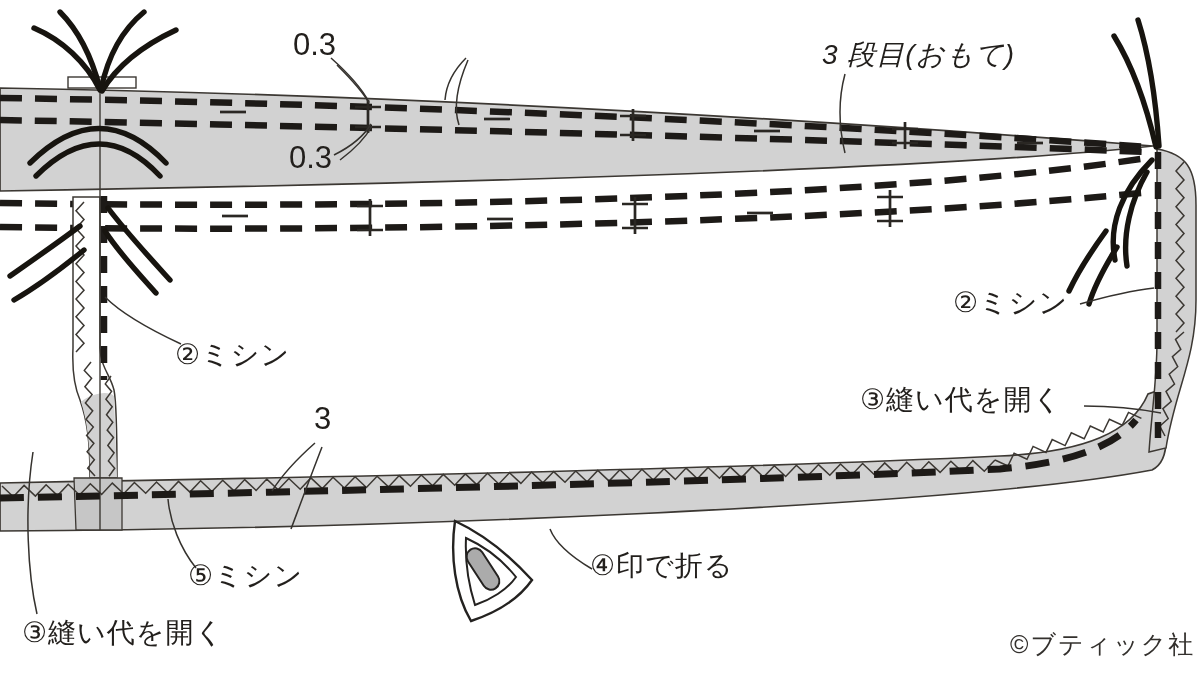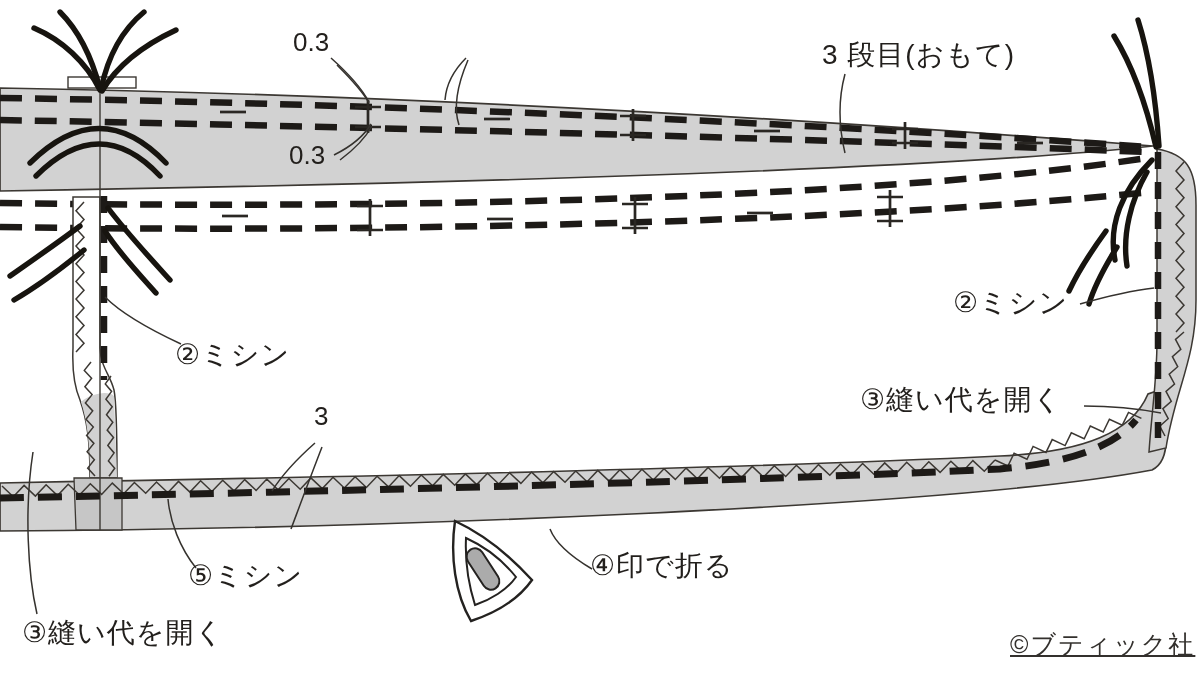--- a/index.html
+++ b/index.html
@@ -1,22 +1,22 @@
 <!DOCTYPE html>
 <html style="--background: #ffffff; --fabric: #d2d2d2; --fabric-shadow: #c6c6c6; --line: #3c3833; --stitch: #1d1a17; --handle: #ababab;"><head>
 <meta charset="utf-8">
 <style>
   html,body{margin:0;padding:0;background:#fff;}
   .stage{position:relative;width:1200px;height:675px;background:var(--background,#ffffff);
          overflow:hidden;font-family:"Liberation Sans","DejaVu Sans",sans-serif;}
   .stage svg{position:absolute;left:0;top:0;}
   .lbl{position:absolute;white-space:nowrap;color:#221f1c;font-size:28px;
        letter-spacing:1px;line-height:1.1;}
-  .num{font-size:26px;letter-spacing:0;}
-  .copyright{font-size:25px;letter-spacing:2px;color:#33302d;text-decoration:underline;}
+  .num{font-size:31px;letter-spacing:0;}
+  .copyright{font-size:25px;letter-spacing:2px;color:#33302d;}
   .outline{fill:none;stroke:var(--line,#3c3833);stroke-width:1.7;}
   .stitch{fill:none;stroke:var(--stitch,#1d1a17);stroke-width:6.5;stroke-dasharray:22 13;}
   .stitch-v{fill:none;stroke:var(--stitch,#1d1a17);stroke-width:6.5;stroke-dasharray:17 13;}
   .zz{fill:none;stroke:var(--line,#3c3833);stroke-width:1.5;}
   .thread{fill:none;stroke:#17140f;stroke-width:5.4;stroke-linecap:round;}
   .leader{fill:none;stroke:#35322e;stroke-width:1.5;}
   .mark{fill:none;stroke:#2a2723;stroke-width:2.7;}
 </style>
 </head>
 <body>
@@ -121,21 +121,21 @@
   </g>
 
   <g>
     <path d="M455,521 C485,535 512,558 532,580 C518,600 495,613 471,621 C455,594 450,556 455,521 Z" style="fill:#ffffff;stroke:#242220;stroke-width:2.4"></path>
     <path d="M466,538 C488,548 504,562 516,577 C507,590 490,600 475,605 C468,583 465,560 466,538 Z" style="fill:none;stroke:#242220;stroke-width:2"></path>
     <rect x="474.5" y="546" width="17" height="46" rx="8.5" transform="rotate(-33 483 569)" style="fill:var(--handle,#ababab);stroke:#242220;stroke-width:2"></rect>
   </g>
 </svg>
 
   <div class="lbl num" style="left:293px;top:28px;">0.3</div>
-  <div class="lbl" style="left:822px;top:40px;">3 段目(おもて)</div>
+  <div class="lbl" style="left:822px;top:40px;font-style:italic;">3 段目(おもて)</div>
   <div class="lbl num" style="left:289px;top:141px;">0.3</div>
   <div class="lbl" style="left:175px;top:340px;">②ミシン</div>
   <div class="lbl" style="left:953px;top:288px;">②ミシン</div>
   <div class="lbl" style="left:860px;top:385px;">③縫い代を開く</div>
   <div class="lbl num" style="left:314px;top:402px;">3</div>
   <div class="lbl" style="left:590px;top:551px;">④印で折る</div>
   <div class="lbl" style="left:188px;top:561px;">⑤ミシン</div>
   <div class="lbl" style="left:22px;top:618px;">③縫い代を開く</div>
   <div class="lbl copyright" style="left:1010px;top:631px;">©ブティック社</div>
 </div>

